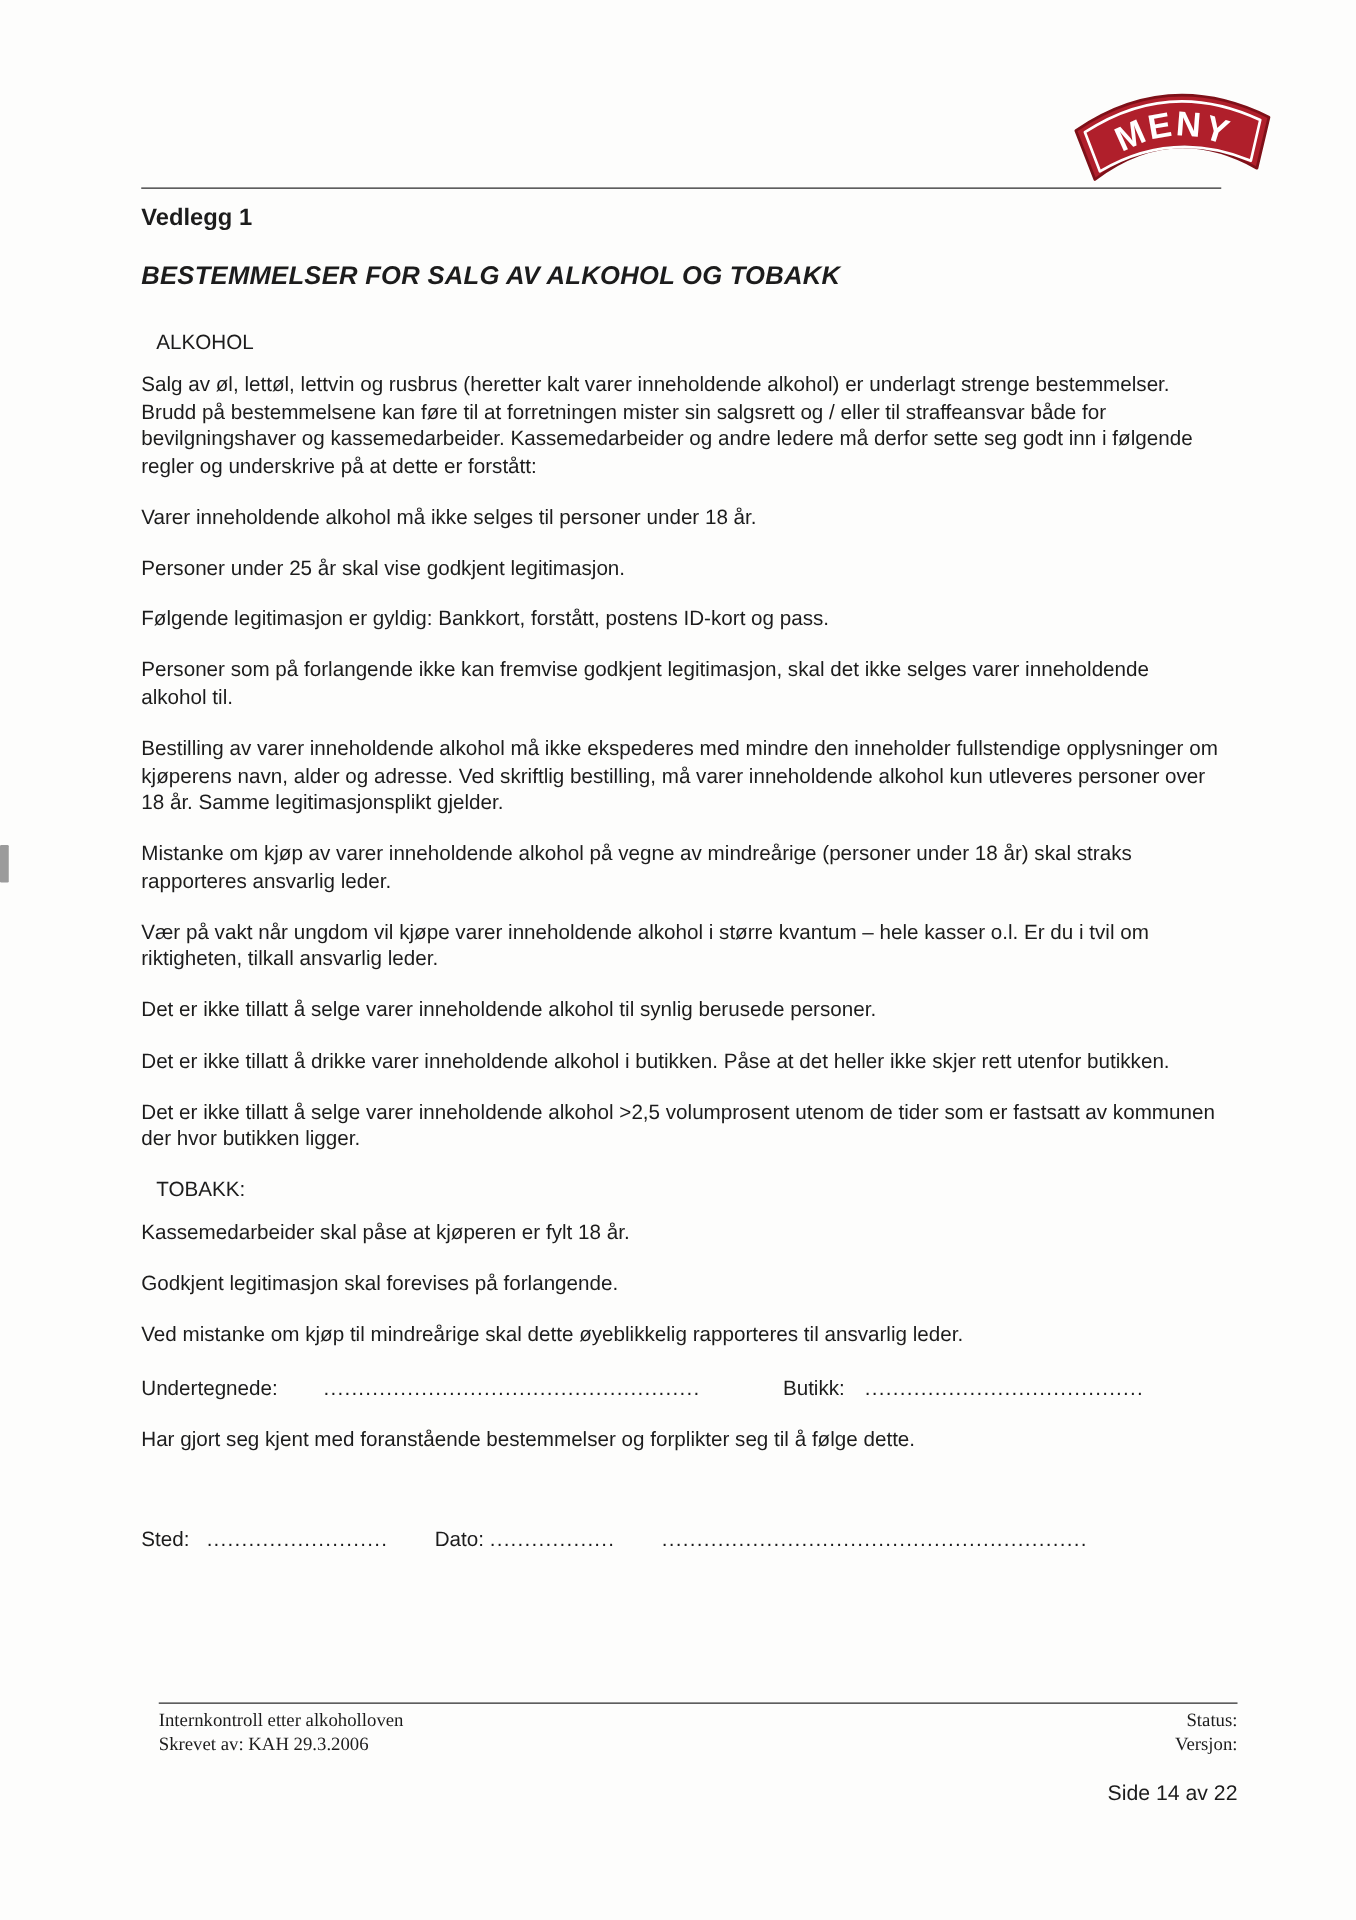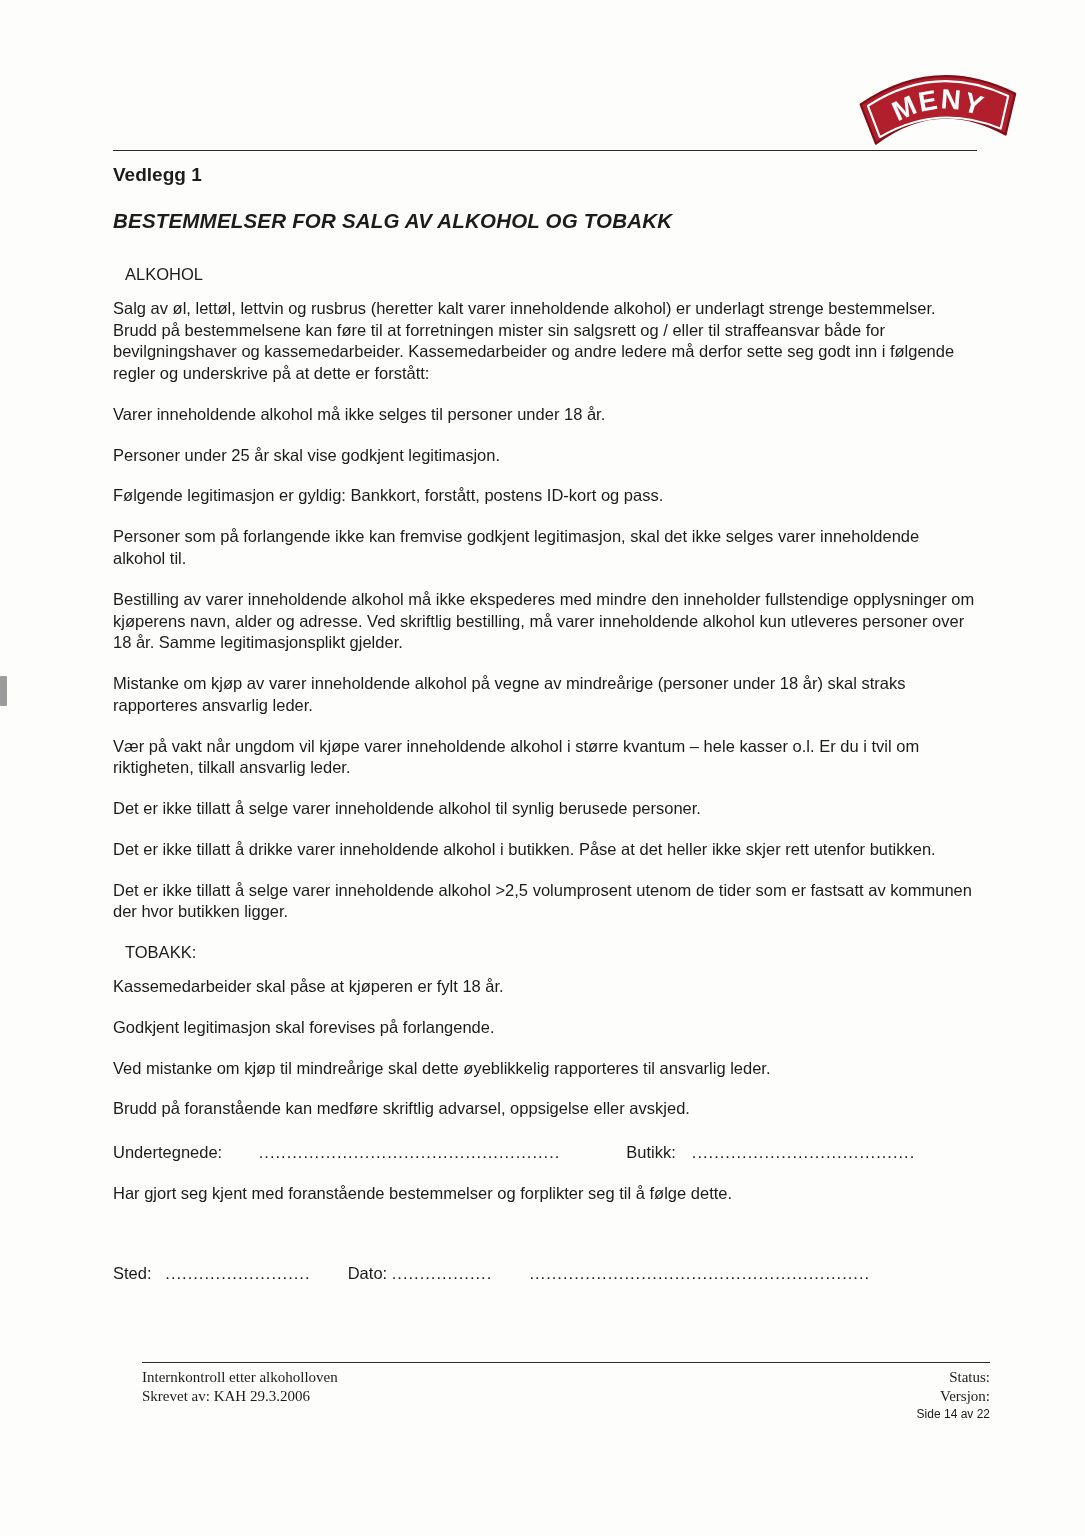--- a/index.html
+++ b/index.html
@@ -37,29 +37,29 @@
   .para{margin:0 0 19px 0;}
   .para.first{margin-top:0;}
   .tobacco-block{margin-top:8px;}
   .sig-row{display:flex;margin:22px 0 19px 0;white-space:nowrap;gap:16px;}
   .sig-left{flex:0 0 auto;}
   .sig-gap{width:34px;}
   .dots{letter-spacing:1px;}
   .sted-row{margin-top:58px;white-space:nowrap;}
   .sted-sp{display:inline-block;width:28px;}
   .footer{
-    position:absolute;left:142px;right:95px;top:1362px;
+    position:absolute;left:127px;right:95px;top:1362px;
     font-family:"Liberation Serif",serif;font-size:15px;line-height:1.25;
   }
   .footer-rule{border-top:1.6px solid #2a2a2a;margin-bottom:5px;}
   .footer-cols{display:flex;justify-content:space-between;}
   .footer-right{text-align:right;}
   .footer-page{
-    font-family:"Liberation Sans",sans-serif;font-size:12px;
-    margin-top:1px;
+    font-family:"Liberation Sans",sans-serif;font-size:17px;
+    margin-top:18px;
   }
   svg text{font-family:"Liberation Sans",sans-serif;font-weight:bold;}
 </style>
 </head>
 <body>
 
 <div class="page">
 
   <div class="scan-mark"></div>
 
@@ -93,21 +93,20 @@
     <p class="para">Vær på vakt når ungdom vil kjøpe varer inneholdende alkohol i større kvantum – hele kasser o.l. Er du i tvil om riktigheten, tilkall ansvarlig leder.</p>
     <p class="para">Det er ikke tillatt å selge varer inneholdende alkohol til synlig berusede personer.</p>
     <p class="para">Det er ikke tillatt å drikke varer inneholdende alkohol i butikken. Påse at det heller ikke skjer rett utenfor butikken.</p>
     <p class="para">Det er ikke tillatt å selge varer inneholdende alkohol &gt;2,5 volumprosent utenom de tider som er fastsatt av kommunen der hvor butikken ligger.</p>
 
     <div class="tobacco-block">
       <p class="section-heading">TOBAKK:</p>
       <p class="para first">Kassemedarbeider skal påse at kjøperen er fylt 18 år.</p>
       <p class="para">Godkjent legitimasjon skal forevises på forlangende.</p>
       <p class="para">Ved mistanke om kjøp til mindreårige skal dette øyeblikkelig rapporteres til ansvarlig leder.</p>
-      <p class="para">Brudd på foranstående kan medføre skriftlig advarsel, oppsigelse eller avskjed.</p>
     </div>
 
     <div class="sig-row">
       <span class="sig-left">Undertegnede:</span>
       <span>&nbsp;</span>
       <span class="dots">......................................................</span>
       <span class="sig-gap"></span>
       <span>Butikk:</span>
       <span class="dots">........................................</span>
     </div>

